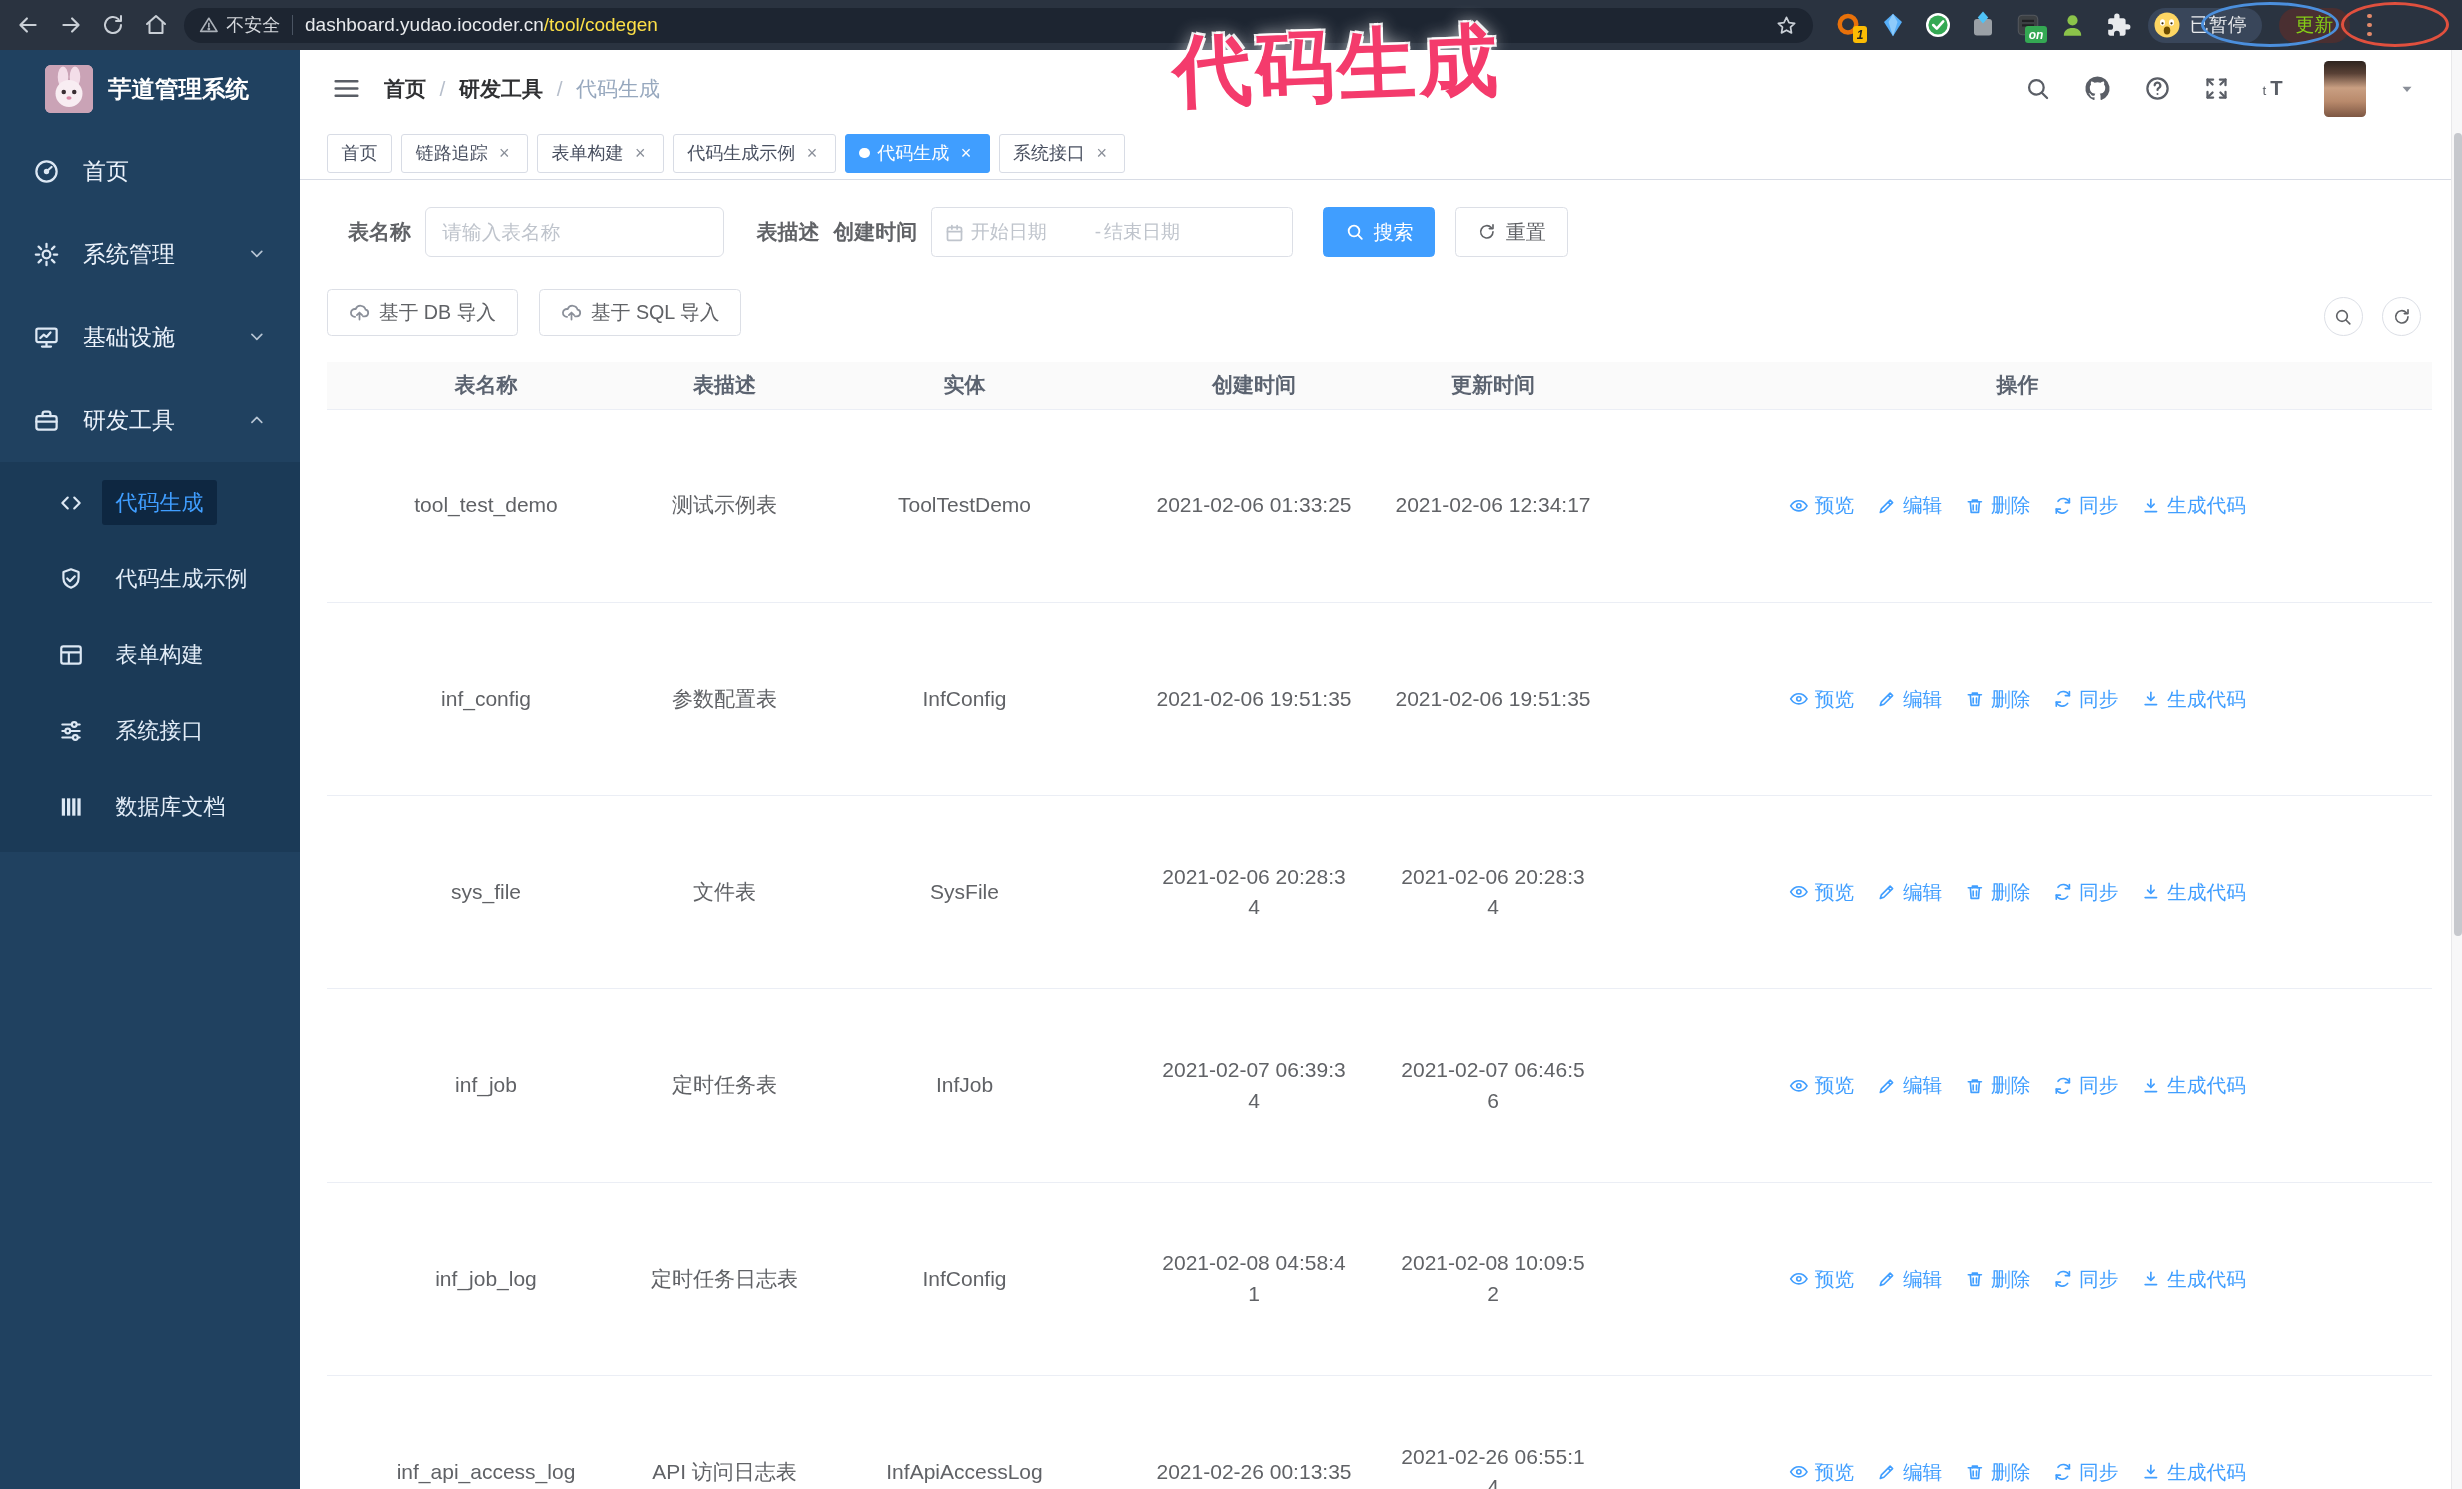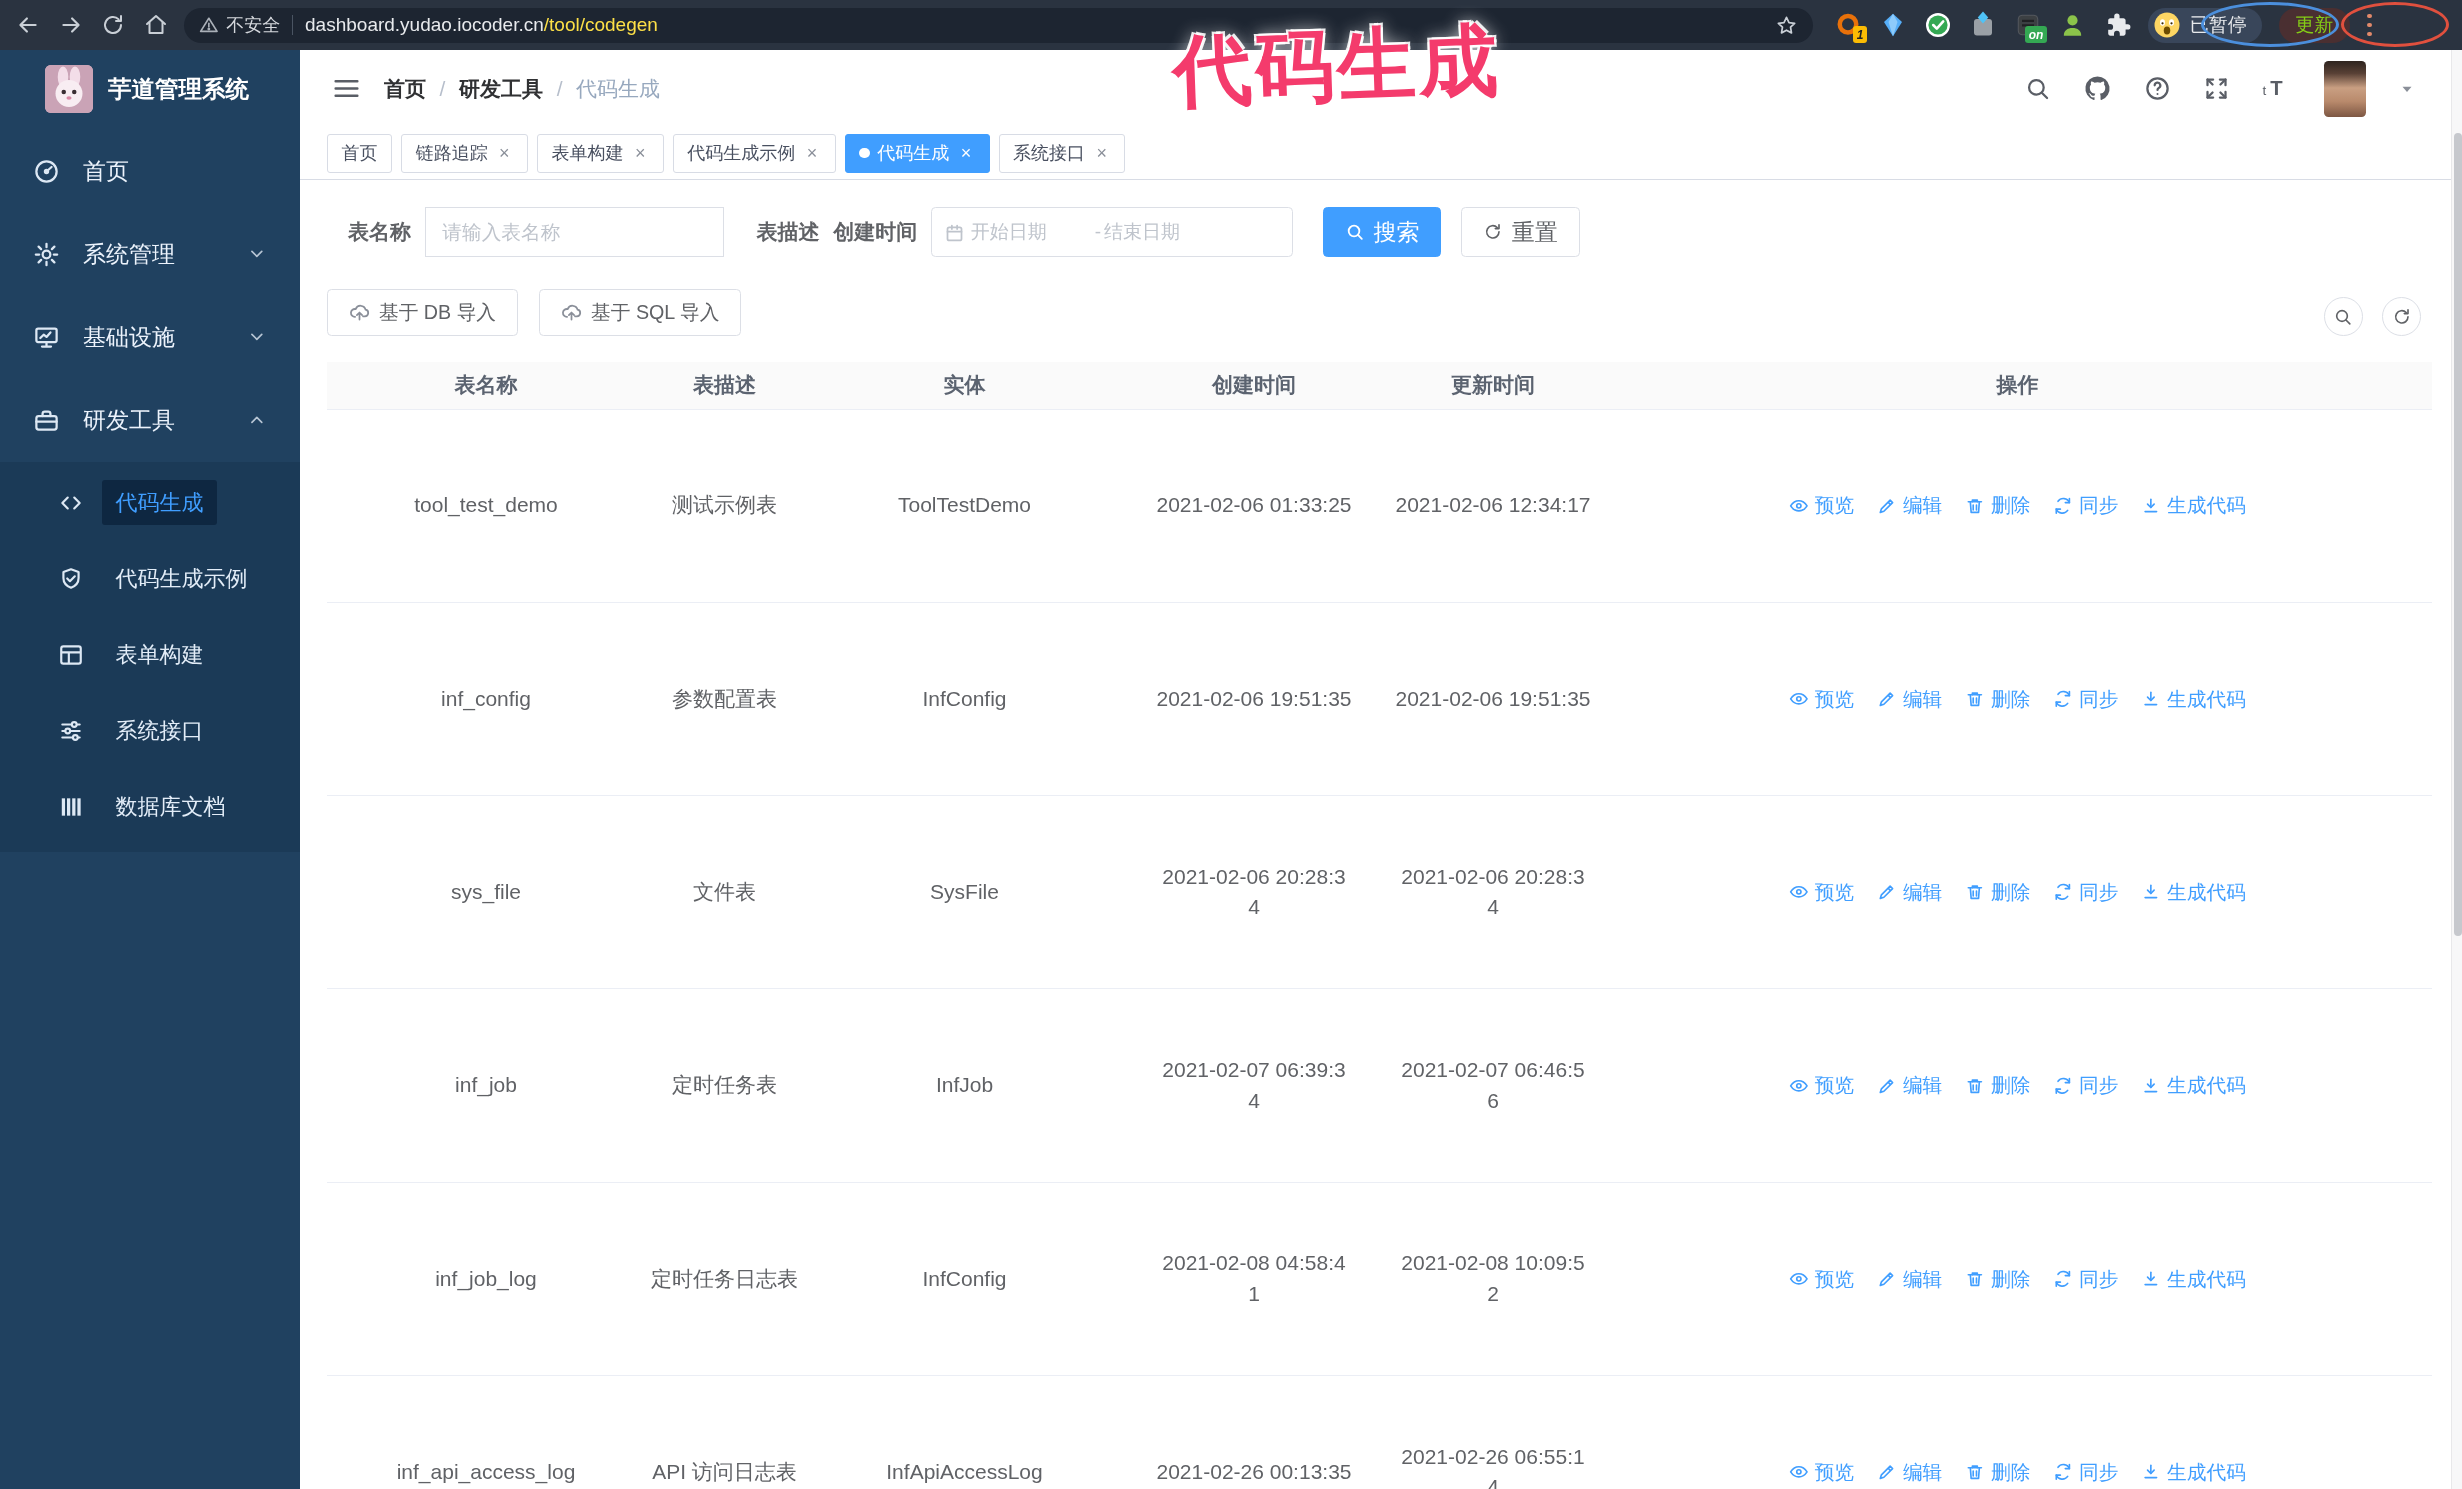--- a/index.html
+++ b/index.html
@@ -86,32 +86,32 @@
     border-radius:3px; cursor:pointer; }
   .tag .dot { width:10.6px; height:10.6px; border-radius:50%; background:#fff; }
   .tag .tclose { font-size:18px; line-height:1; color:#8a8f99; width:18px; text-align:center; }
   .tag.active { background:#409eff; border-color:#409eff; color:#fff; }
   .tag.active .tclose { color:#fff; }
 
   .content { padding:27px 30px 0 27px; }
 
   .filters { display:flex; align-items:center; margin-left:21px; }
   .f-label { font-size:21px; font-weight:600; color:#606266; margin-right:13.6px; white-space:nowrap; }
-  .f-input { width:299px; height:50px; border:0.8px solid #dcdfe6; border-radius:0;
+  .f-input { width:299px; height:50px; border:0.8px solid #dcdfe6; border-radius:6px;
     padding:0 16.7px; font-size:19.7px; color:#606266; outline:none; margin-right:33px;
     font-family:inherit; }
   .f-input::placeholder, .date-box input::placeholder { color:#bfc4cc; }
   .date-box { width:362px; height:50px; border:0.8px solid #dcdfe6; border-radius:4.5px;
     display:flex; align-items:center; padding:0 12px; }
   .date-box .cal { color:#bfc4cc; margin-right:6px; }
   .date-box input { border:none; outline:none; width:121px; font-size:19px;
     text-align:left; color:#606266; font-family:inherit; }
   .date-sep { color:#bfc4cc; font-size:19px; padding:0 3px; }
   .btn { height:50px; border-radius:4.5px; border:0.8px solid #dcdfe6; background:#fff;
-    color:#606266; font-size:23px; display:inline-flex; align-items:center; gap:9px;
+    color:#606266; font-size:20px; display:inline-flex; align-items:center; gap:9px;
     padding:0 21px; cursor:pointer; font-family:inherit; }
   .btn.primary { background:#409eff; border-color:#409eff; color:#fff; }
   .btn-search { margin-left:30px; }
   .btn-reset { margin-left:19.7px; }
 
   .toolbar-row { margin-top:32px; display:flex; align-items:flex-end; }
   .import-btn { height:47px; font-size:19.7px; margin-right:21px; }
   .mini-circles { margin-left:auto; display:flex; gap:19.7px; margin-right:10.6px; }
   .circle-btn { width:39px; height:39px; border-radius:50%; border:0.8px solid #dcdfe6;
     background:#fff; color:#606266; display:flex; align-items:center; justify-content:center;

